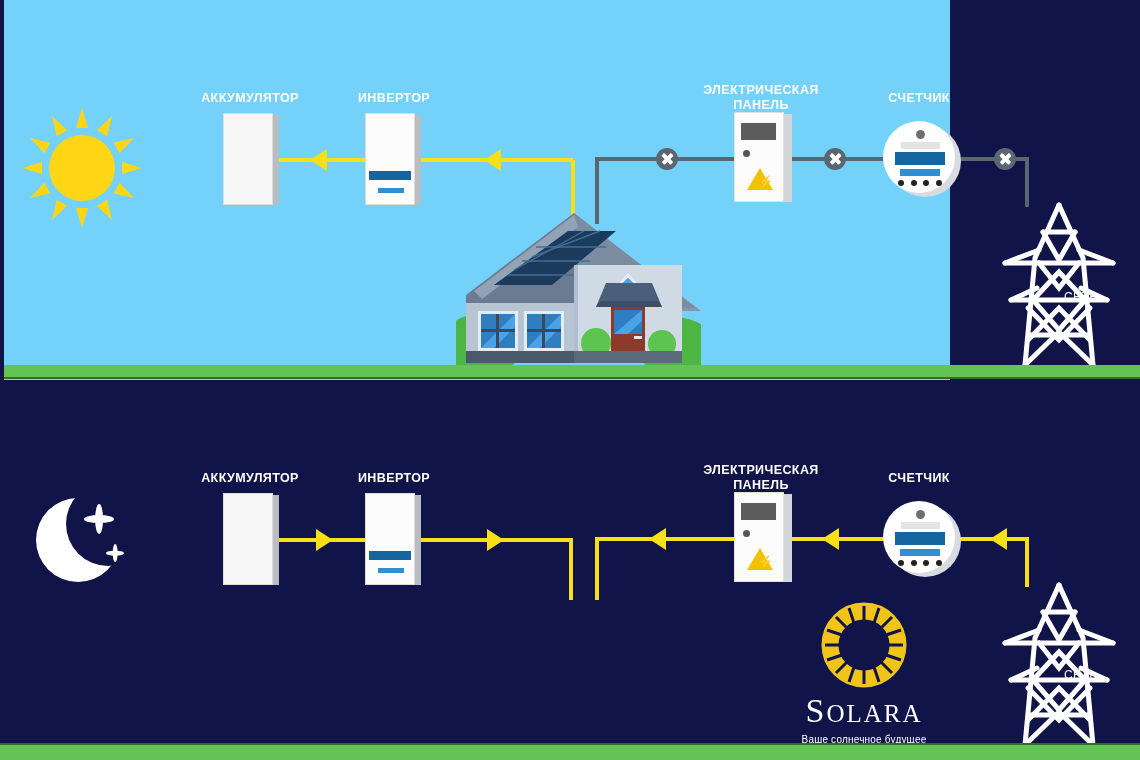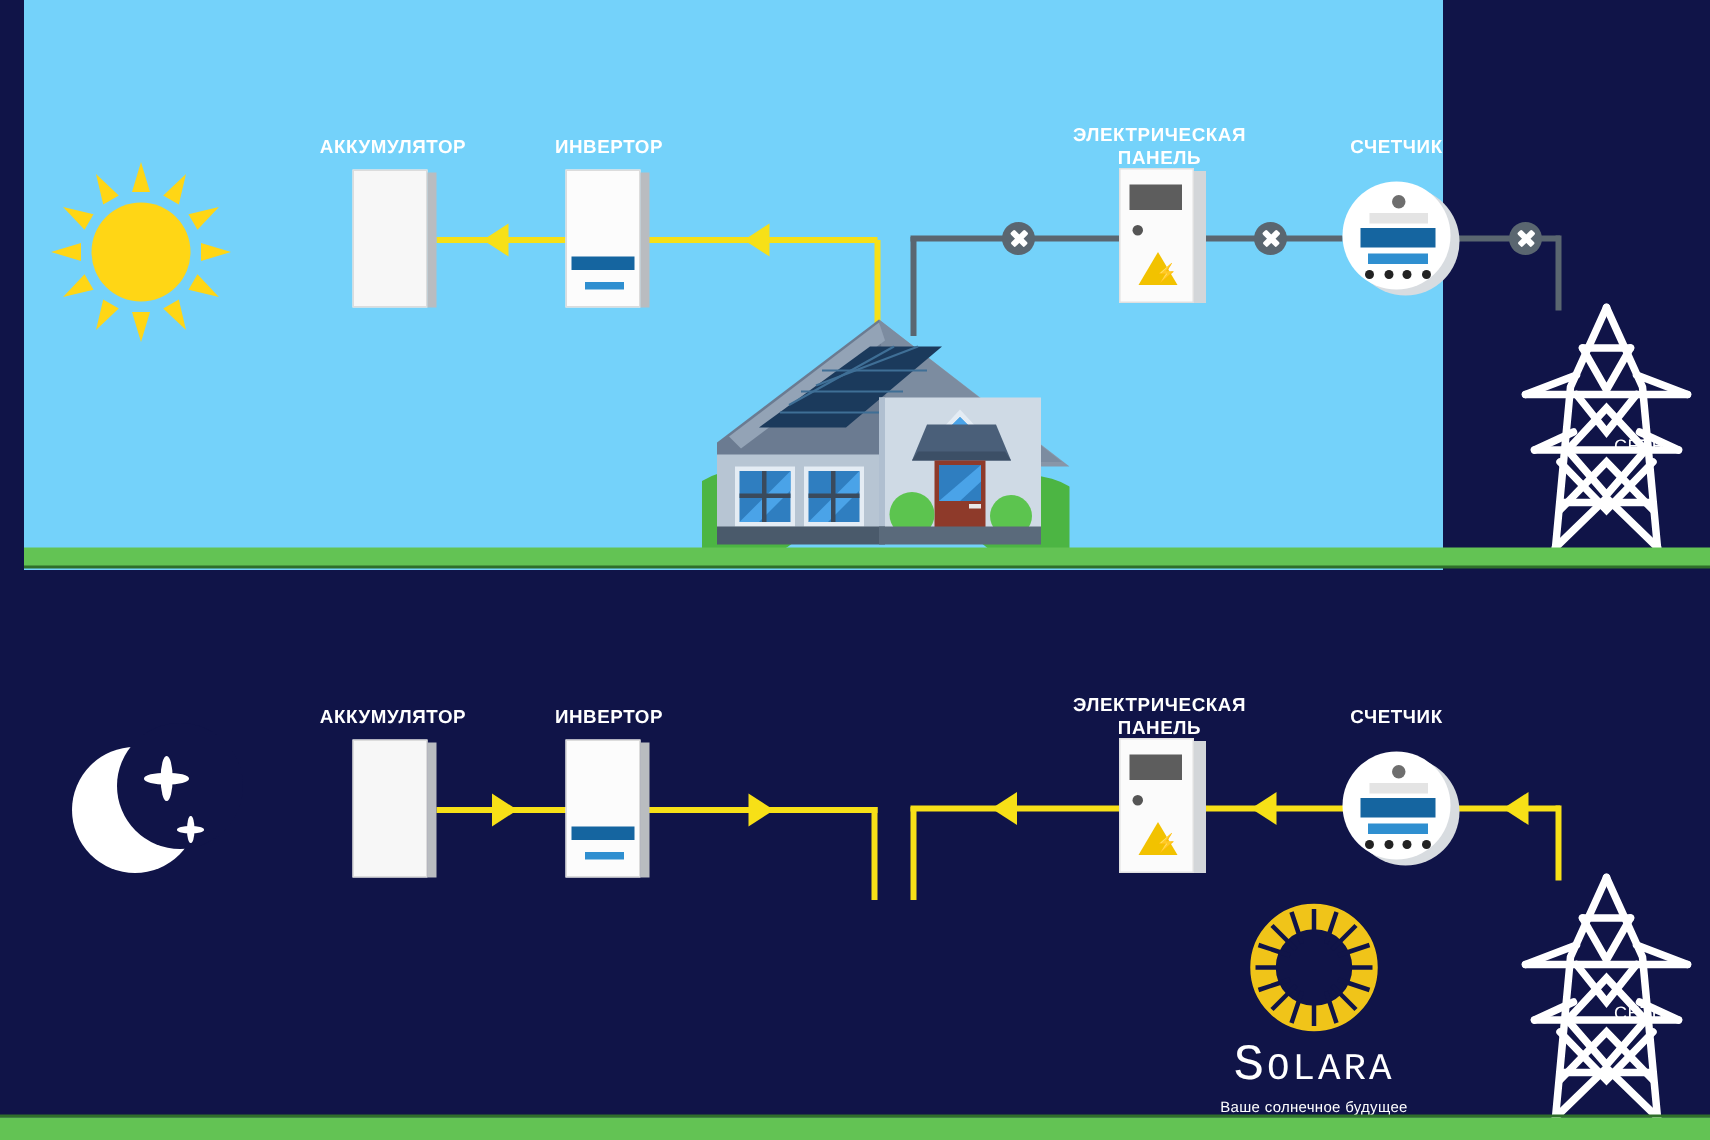--- a/index.html
+++ b/index.html
@@ -4,21 +4,21 @@
 <style>
   * { margin:0; padding:0; box-sizing:border-box; }
   body {
     width:1140px; height:760px; overflow:hidden;
     font-family:"Liberation Sans", sans-serif;
     background:#101448;
   }
   #stage { position:relative; width:1140px; height:760px; }
 
   
-  .scene { position:absolute; left:16px; width:946px; }
+  .scene { position:absolute; left:4px; width:946px; }
   .scene.day   { top:0;   height:380px; background:#74d2fa; }
   .scene.night { top:380px; height:380px; background:#101448; }
 
   .ground { position:absolute; left:0; width:1140px; background:#63c354; }
   .ground.day   { top:365px; height:13px; }
   .ground.night { top:745px; height:15px; }
   .ground-edge  { position:absolute; left:0; width:1140px; height:2px; background:#2f6f2a; }
 
   
   .lbl {
@@ -113,21 +113,21 @@
   .house { position:absolute; width:240px; height:165px; }
   .house svg { position:absolute; left:0; top:0; }
 
   
   .tower { position:absolute; width:120px; height:175px; }
 
   
   .logo { position:absolute; width:160px; height:140px; text-align:center; }
   .logo .sun-ring { position:relative; width:86px; height:86px; margin:0 auto; }
   .logo .lword {
-    color:#ffffff; font-family:Liberation Mono, monospace;
+    color:#ffffff; font-family:Liberation Serif, serif;
     font-size:34px; letter-spacing:2px; margin-top:6px; line-height:34px;
   }
   .logo .lword .small { font-size:25px; }
   .logo .ltag { color:#ffffff; font-size:10px; margin-top:3px; letter-spacing:.2px; }
 </style>
 </head>
 <body>
 
 <div id="stage">
 

